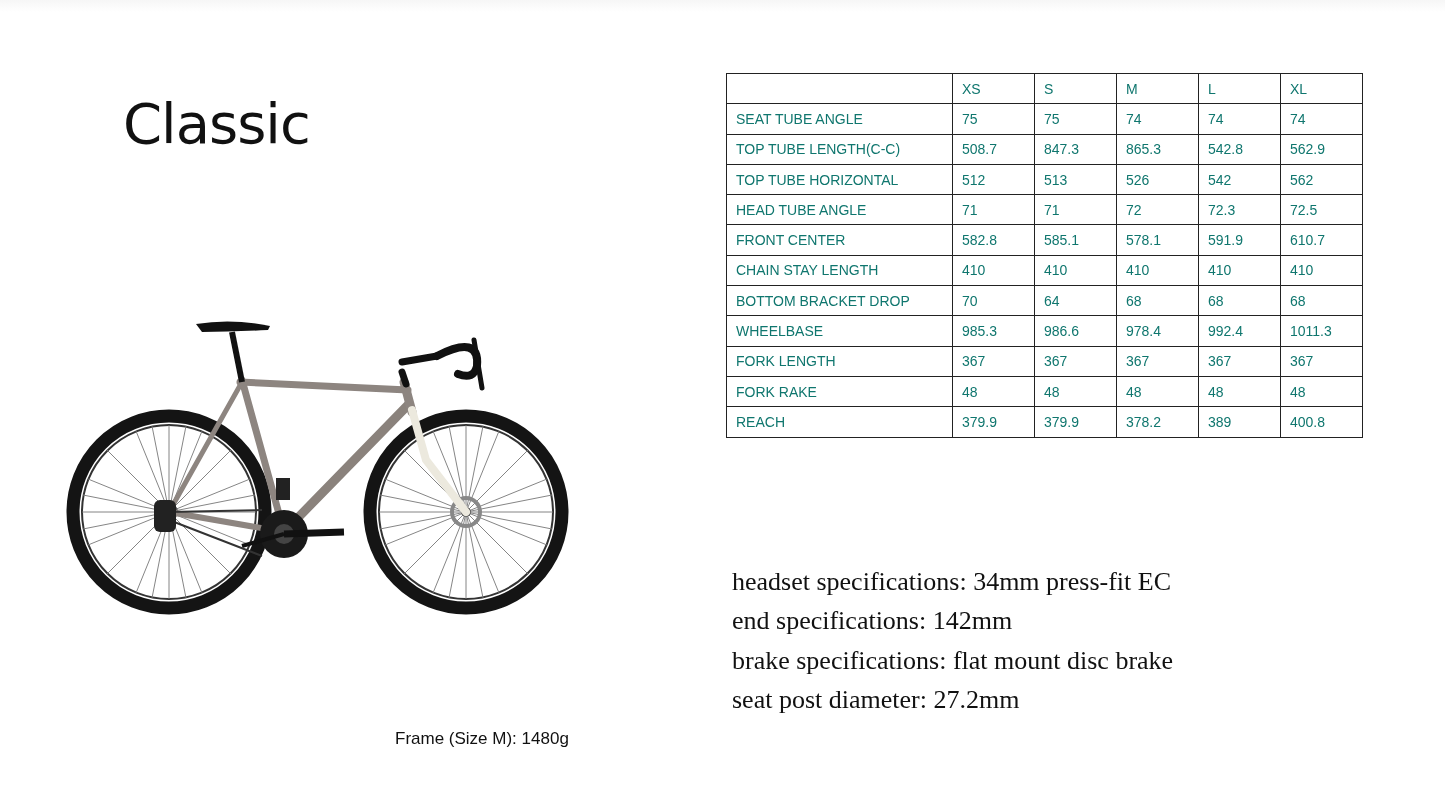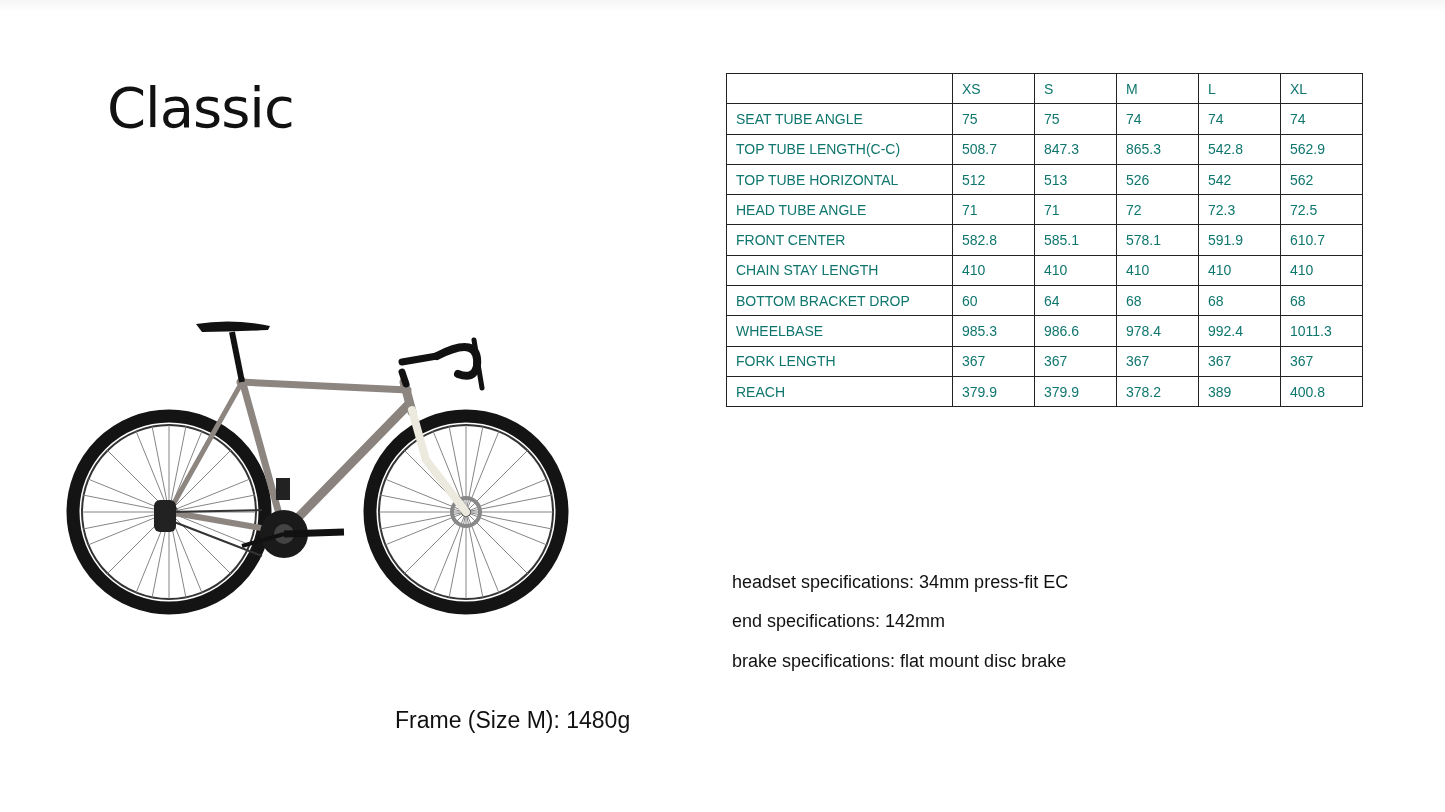--- a/index.html
+++ b/index.html
@@ -23,35 +23,35 @@
     }
     .title {
       position: absolute;
       left: 107px;
       top: 80px;
       font-family: "DejaVu Sans", sans-serif;
       font-weight: normal;
       font-size: 56px;
       letter-spacing: -1px;
       line-height: 1;
-      margin: 0;
+      margin: 16px;
       color: #111;
     }
     .bike {
       position: absolute;
       left: 62px;
       top: 310px;
       width: 520px;
       height: 320px;
     }
     .caption {
       position: absolute;
       left: 395px;
-      top: 707px;
-      font-size: 23px;
+      top: 729px;
+      font-size: 17px;
       color: #111;
     }
     table.geo {
       position: absolute;
       left: 726px;
       top: 73px;
       border-collapse: collapse;
       font-size: 14px;
       color: #0f766e;
     }
@@ -62,22 +62,23 @@
       text-align: left;
       font-weight: normal;
       vertical-align: middle;
     }
     table.geo .c0 { width: 216px; }
     table.geo .cn { width: 72px; }
     .notes {
       position: absolute;
       left: 732px;
       top: 568px;
-      font-size: 18px;
+      font-size: 26px;
       color: #111;
+      font-family: Liberation Serif, serif;
     }
     .notes div {
       height: 39.3px;
       line-height: 28px;
       white-space: nowrap;
     }
   </style>
 </head>
 <body>
 
@@ -225,21 +226,21 @@
       <tr>
         <td class="c0">CHAIN STAY LENGTH</td>
         <td class="cn">410</td>
         <td class="cn">410</td>
         <td class="cn">410</td>
         <td class="cn">410</td>
         <td class="cn">410</td>
       </tr>
       <tr>
         <td class="c0">BOTTOM BRACKET DROP</td>
-        <td class="cn">60</td>
+        <td class="cn">70</td>
         <td class="cn">64</td>
         <td class="cn">68</td>
         <td class="cn">68</td>
         <td class="cn">68</td>
       </tr>
       <tr>
         <td class="c0">WHEELBASE</td>
         <td class="cn">985.3</td>
         <td class="cn">986.6</td>
         <td class="cn">978.4</td>
@@ -248,27 +249,36 @@
       </tr>
       <tr>
         <td class="c0">FORK LENGTH</td>
         <td class="cn">367</td>
         <td class="cn">367</td>
         <td class="cn">367</td>
         <td class="cn">367</td>
         <td class="cn">367</td>
       </tr>
       <tr>
+        <td class="c0">FORK RAKE</td>
+        <td class="cn">48</td>
+        <td class="cn">48</td>
+        <td class="cn">48</td>
+        <td class="cn">48</td>
+        <td class="cn">48</td>
+      </tr>
+      <tr>
         <td class="c0">REACH</td>
         <td class="cn">379.9</td>
         <td class="cn">379.9</td>
         <td class="cn">378.2</td>
         <td class="cn">389</td>
         <td class="cn">400.8</td>
       </tr>
     </tbody>
 </table>
 
 <div class="notes">
   <div>headset specifications: 34mm press-fit EC</div>
   <div>end specifications: 142mm</div>
   <div>brake specifications: flat mount disc brake</div>
+  <div>seat post diameter: 27.2mm</div>
 </div>
 
 </body></html>

